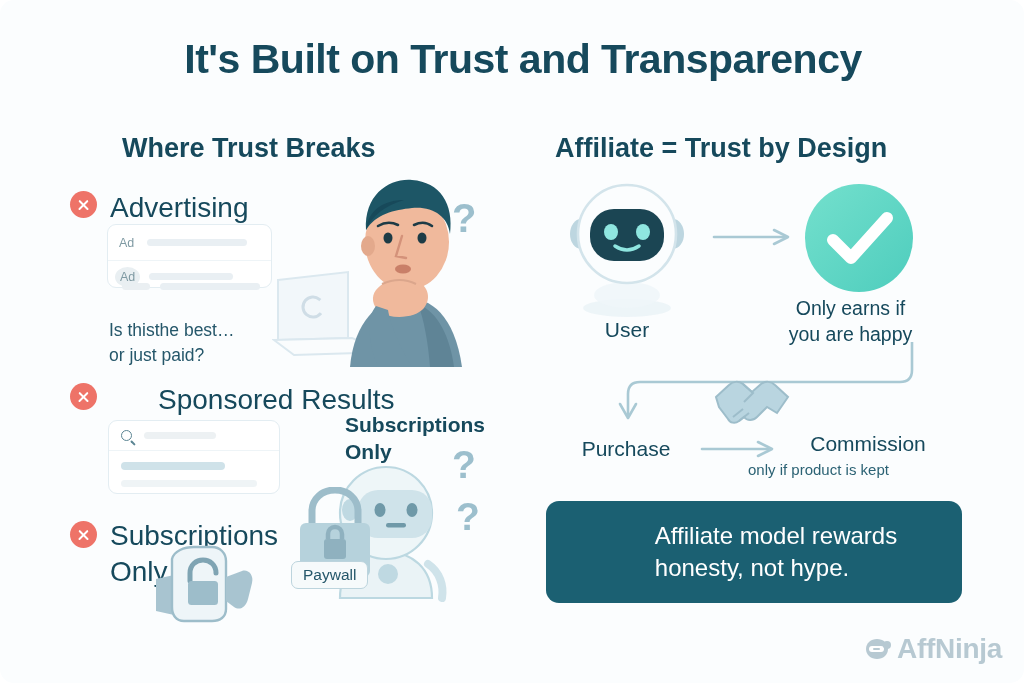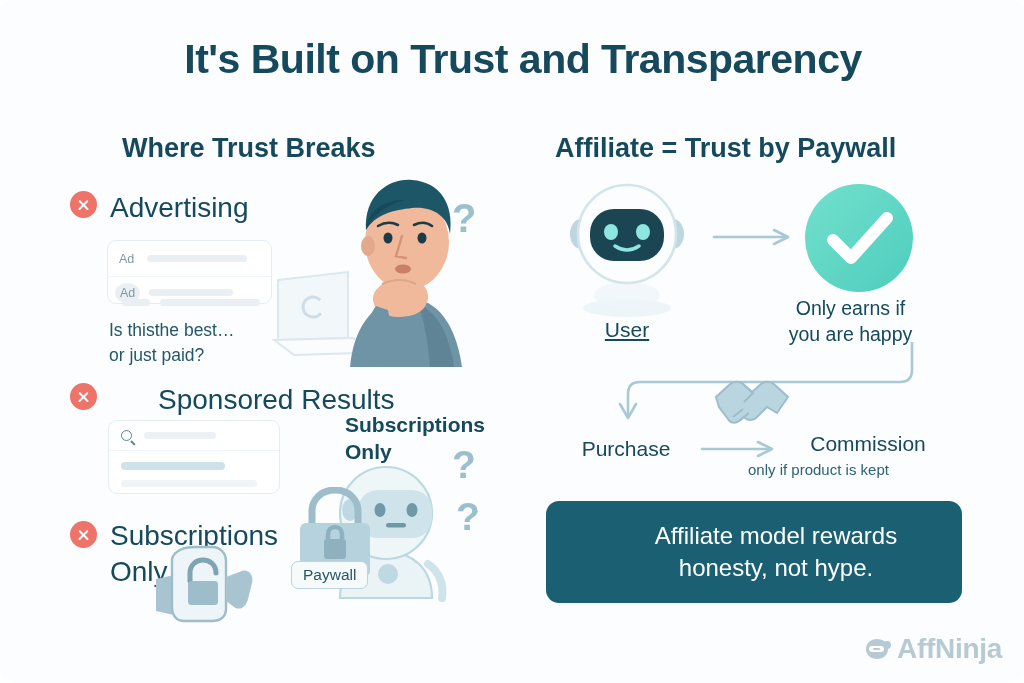--- a/index.html
+++ b/index.html
@@ -53,21 +53,21 @@
 
   .bullet-label {
     position:absolute;
     font-size:28px; font-weight:normal;
     color:#16495c;
     line-height:1.30;
   }
 
   
   #ad-card {
-    position:absolute; left:107px; top:240px;
+    position:absolute; left:107px; top:224px;
     width:165px; height:64px;
     background:#ffffff;
     border:1.4px solid #e3edf2;
     border-radius:9px;
   }
   #ad-card .row {
     position:relative; height:50%;
     display:flex; align-items:center; padding-left:11px;
   }
   #ad-card .row.first { border-bottom:1.4px solid #eef4f7; height:36px; }
@@ -126,29 +126,29 @@
   
   #banner {
     position:absolute; left:546px; top:501px;
     width:416px; height:102px;
     background:#1b6072;
     border-radius:13px;
     display:flex; align-items:center; justify-content:center;
   }
   #banner-text {
     color:#ffffff; font-size:24px; font-weight:normal;
-    text-align:center; line-height:1.33;margin-left:44px;
+    line-height:1.33;margin-left:44px;
   }
 
   
   .flow-label {
     position:absolute; color:#16495c;
     text-align:center; white-space:nowrap;
   }
-  #label-user      { left:0; top:318px; width:140px; font-size:21px;text-decoration:underline; }
+  #label-user      { left:0; top:318px; width:140px; font-size:21px; }
   #label-happy     { left:748px; top:296px; width:205px; font-size:19.5px;
                      line-height:1.33; white-space:normal; }
   #label-purchase  { left:556px; top:437px; width:140px; font-size:21px; }
   #label-commission{ left:768px; top:432px; width:200px; font-size:21px;
                      font-weight:normal; }
   #label-commission-sub {
     position:absolute; left:748px; top:461px; width:240px;
     font-size:15px; color:#2b6274;
   }
 
@@ -190,21 +190,21 @@
   .abs { position:absolute; }
 </style>
 </head>
 <body>
 
 <div id="canvas">
 
   <div id="title">It's Built on Trust and Transparency</div>
 
   <div id="heading-left" class="col-heading">Where Trust Breaks</div>
-  <div id="heading-right" class="col-heading">Affiliate = Trust by Paywall</div>
+  <div id="heading-right" class="col-heading">Affiliate = Trust by Design</div>
 
   <div class="x-badge abs" style="left:70px; top:191px;"></div>
   <div class="bullet-label" style="left:110px; top:190px;">Advertising</div>
 
   <div id="ad-card">
     <div class="row first">
       <span class="ad-tag">Ad</span>
       <span class="skel skel-a"></span>
     </div>
     <div class="row">

